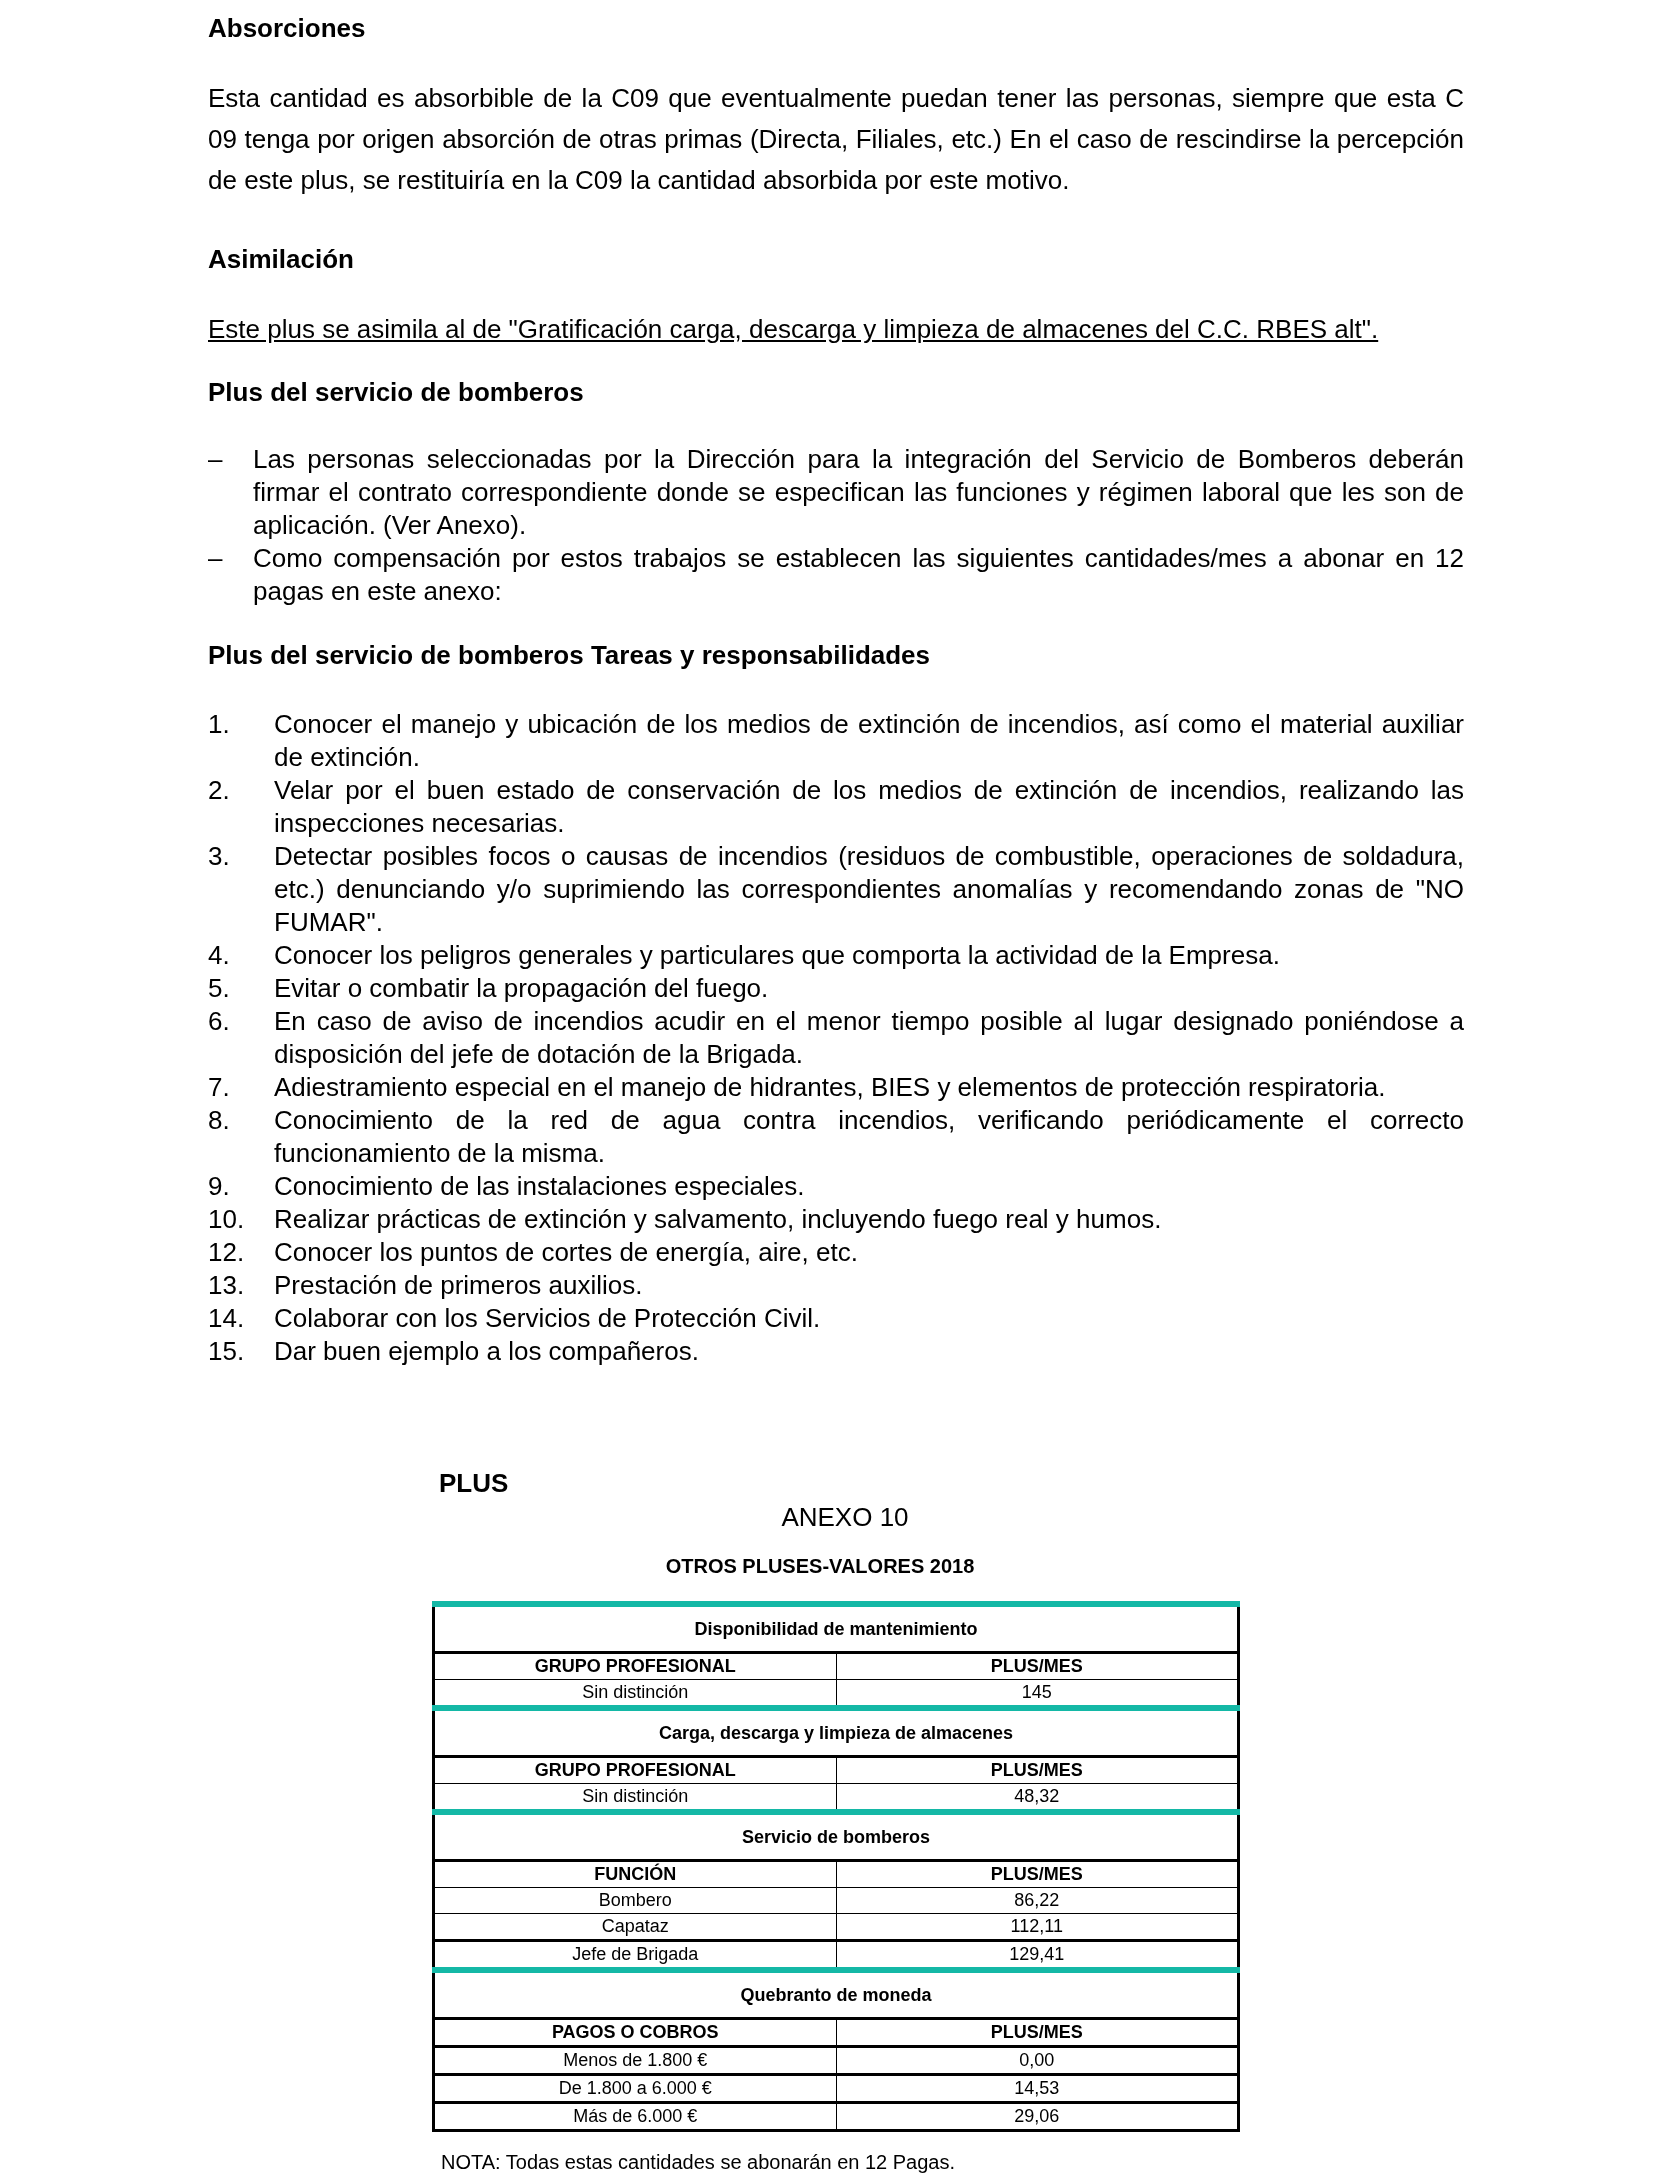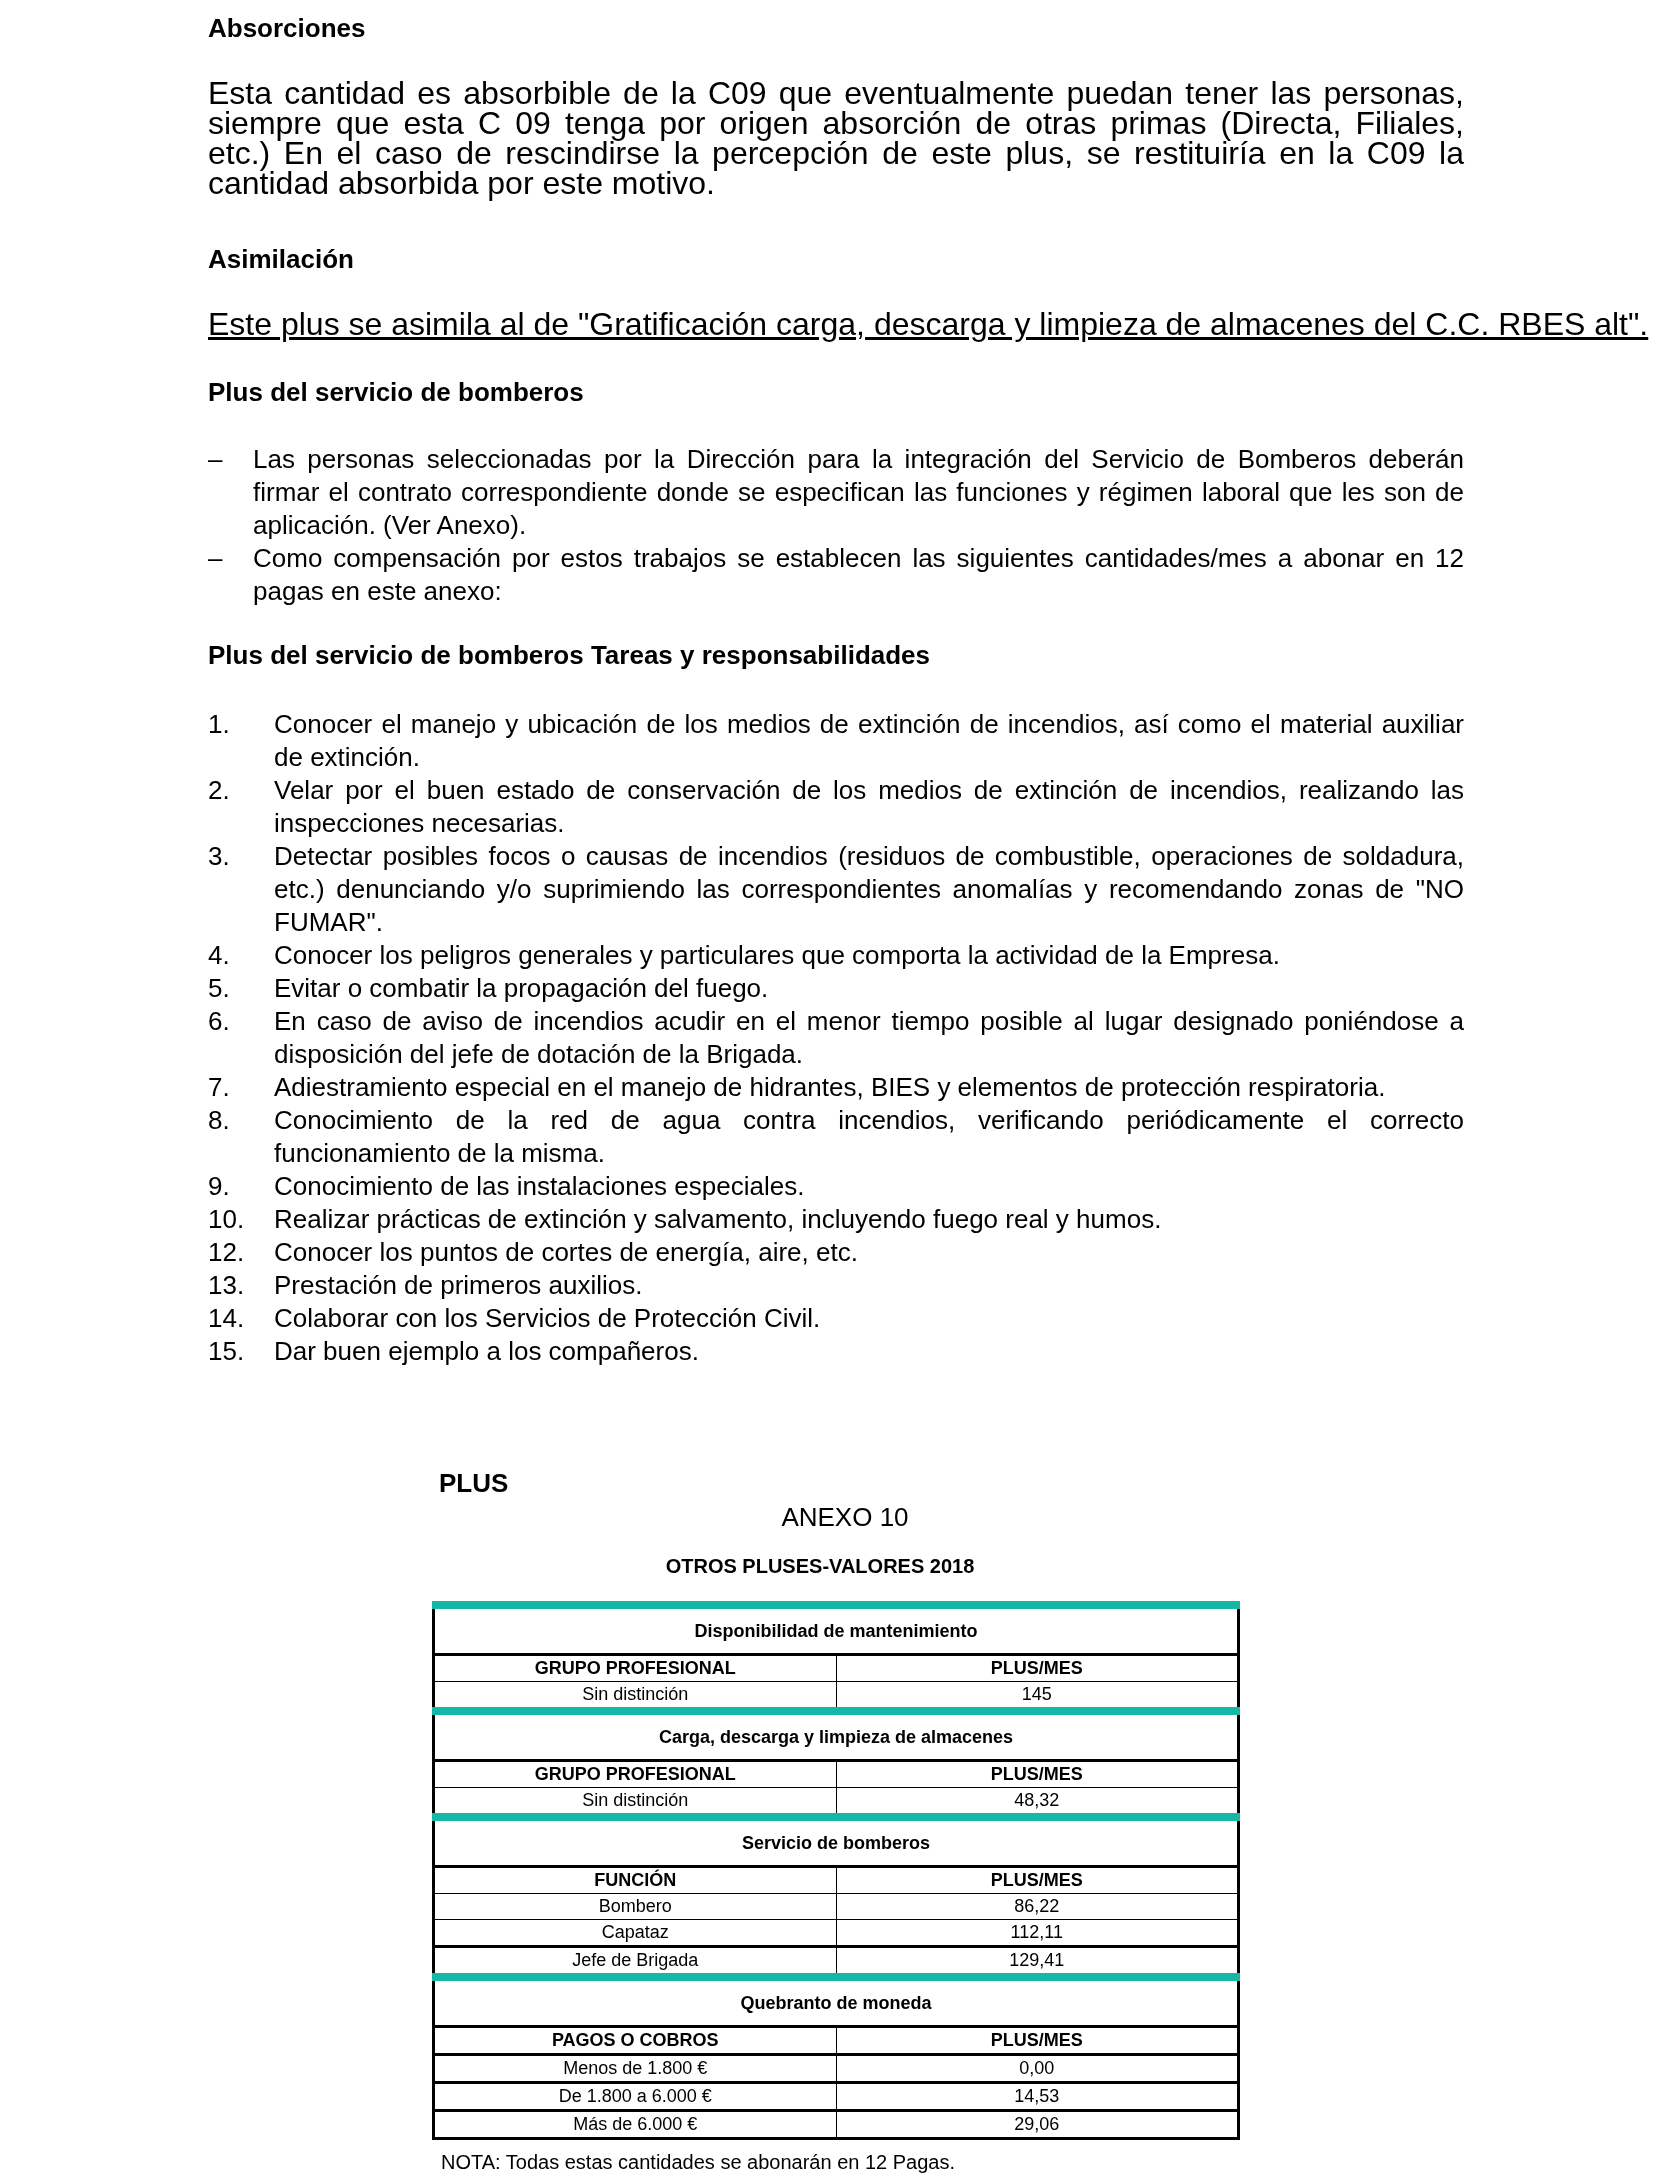--- a/index.html
+++ b/index.html
@@ -24,22 +24,22 @@
       border-radius: 16px;
     }
     .abs { position: absolute; }
     .heading {
       font-weight: bold;
       font-size: 26px;
       line-height: 33px;
       white-space: nowrap;
     }
     .para {
-      font-size: 32px;
-      line-height: 30px;
+      font-size: 26px;
+      line-height: 41px;
       text-align: justify;
       text-align-last: left;
     }
     .block {
       left: 208px;
       width: 1256px;
     }
     .list {
       margin: 0;
       padding: 0;
@@ -97,21 +97,21 @@
     }
     table.plus td {
       text-align: center;
       padding: 0;
       vertical-align: middle;
     }
     table.plus td.c1 { width: 449px; border-right: 1.5px solid #000; }
     table.plus tr.section td {
       height: 44px;
       font-weight: bold;
-      border-top: 8px solid #14b8a6;
+      border-top: 6px solid #14b8a6;
     }
     table.plus tr.hdr td {
       height: 25px;
       font-weight: bold;
       border-top: 3px solid #000;
     }
     table.plus tr.row td {
       height: 25px;
       border-top: 1.5px solid #000;
     }

